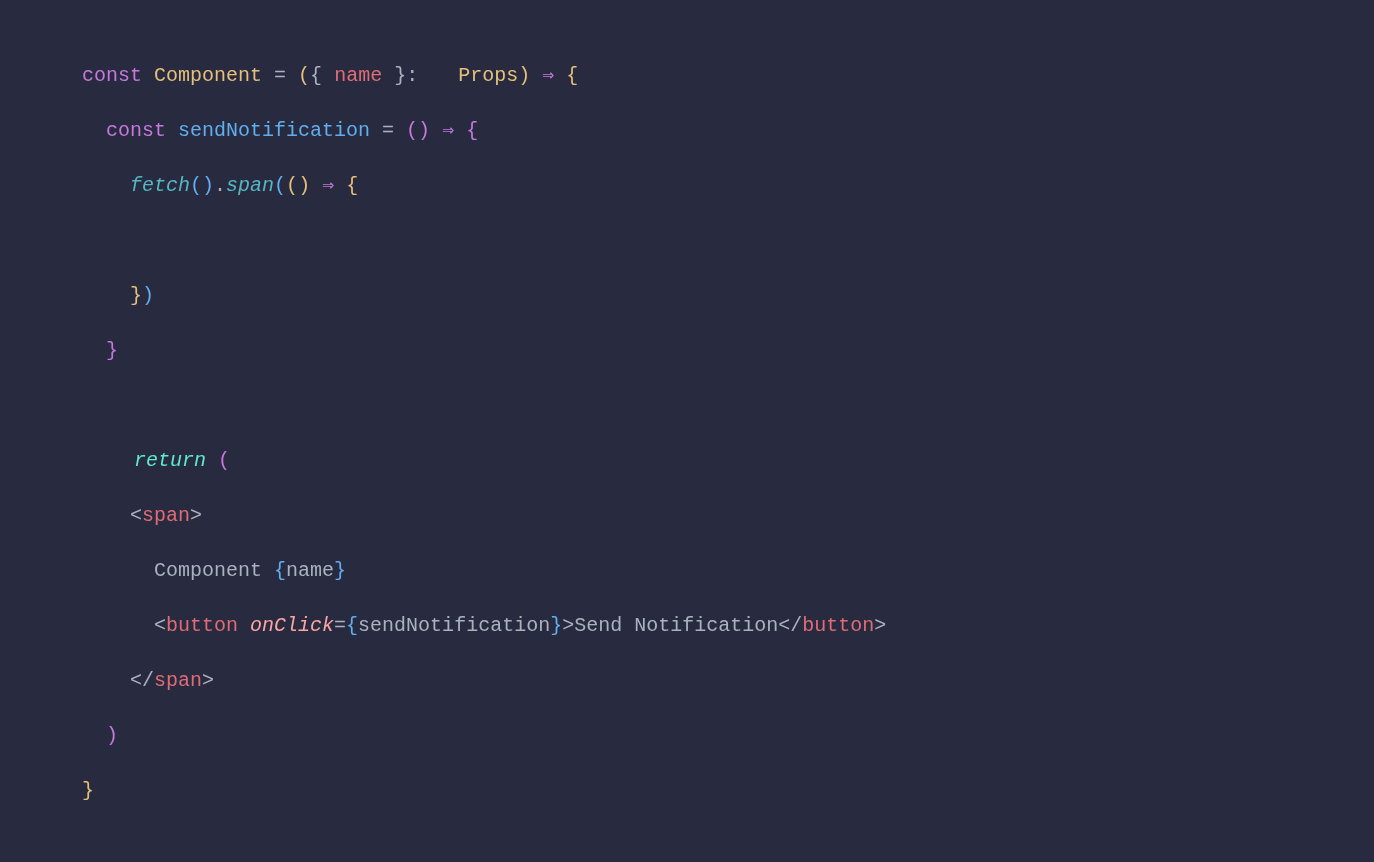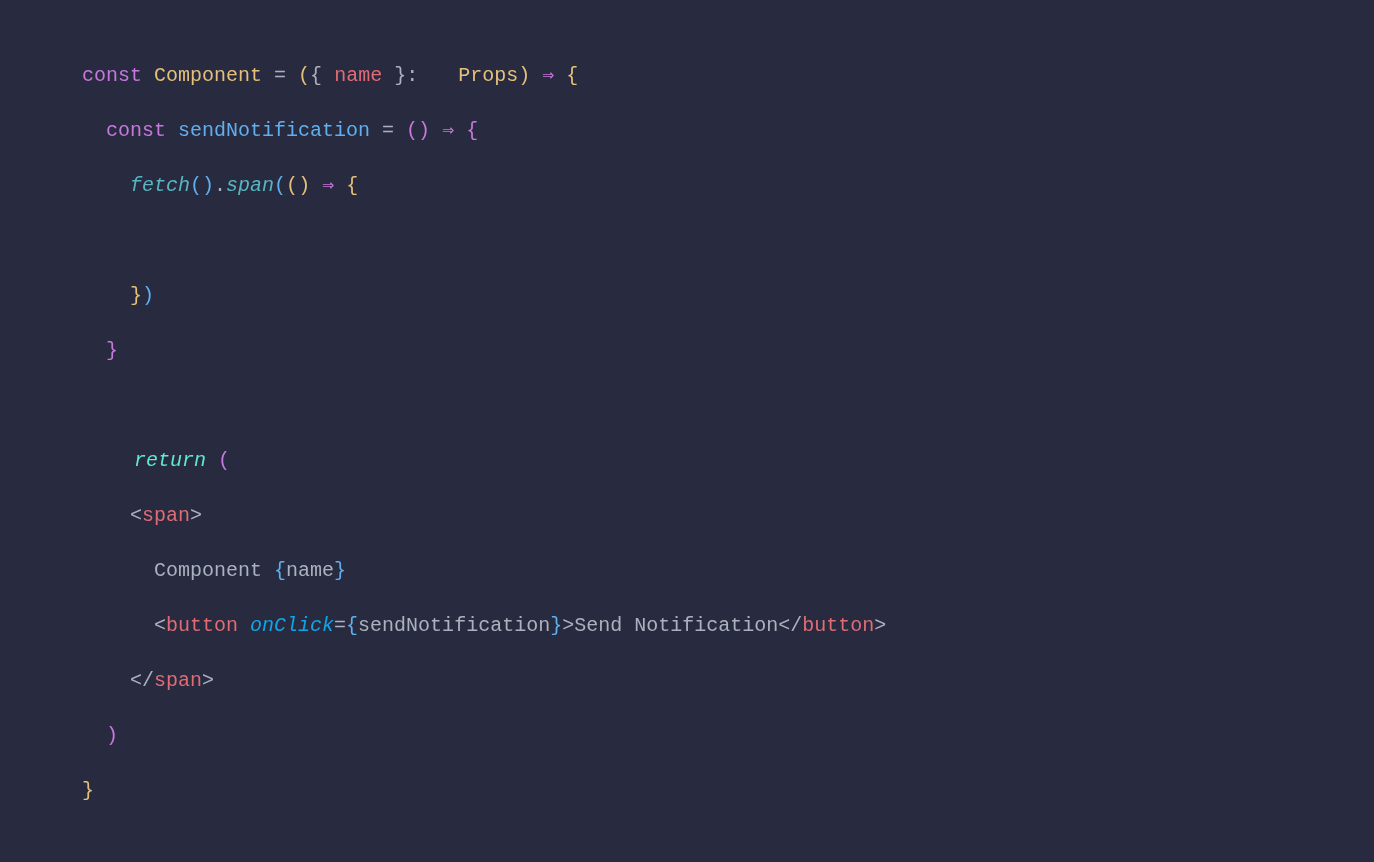--- a/index.html
+++ b/index.html
@@ -32,21 +32,21 @@
   .obj-brace { color: #abb2bf; }
   .param { color: #e06c75; }
   .type { color: #e5c07b; margin-left: 28px; }
   .arrow { color: #c678dd; }
   .fn-name { color: #61afef; }
   .fn-call { color: #56b6c2; font-style: italic; }
   .punct { color: #abb2bf; }
   .kw-return { color: #5eead4; font-style: italic; margin-left: 28px; }
   .angle { color: #abb2bf; }
   .tag { color: #e06c75; }
-  .attr { color: #0ea5e9; font-style: italic; }
+  .attr { color: #fca5a5; font-style: italic; }
   .jsx-text { color: #abb2bf; }
   .jsx-expr-name { color: #abb2bf; }
   .gray { color: #abb2bf; }
 </style>
 </head>
 <body>
 
 <pre><span class="kw-const">const</span> <span class="class-name">Component</span><span class="op"> = </span><span class="paren-yellow">(</span><span class="obj-brace">{</span> <span class="param">name</span> <span class="obj-brace">}</span><span class="punct">: </span><span class="type">Props</span><span class="paren-yellow">)</span> <span class="arrow">⇒</span> <span class="brace-yellow">{</span>
   <span class="kw-const">const</span> <span class="fn-name">sendNotification</span><span class="op"> = </span><span class="paren-pink">(</span><span class="paren-pink">)</span> <span class="arrow">⇒</span> <span class="brace-pink">{</span>
     <span class="fn-call">fetch</span><span class="paren-blue">(</span><span class="paren-blue">)</span><span class="punct">.</span><span class="fn-call">span</span><span class="paren-blue">(</span><span class="paren-yellow">(</span><span class="paren-yellow">)</span> <span class="arrow">⇒</span> <span class="brace-yellow">{</span>

